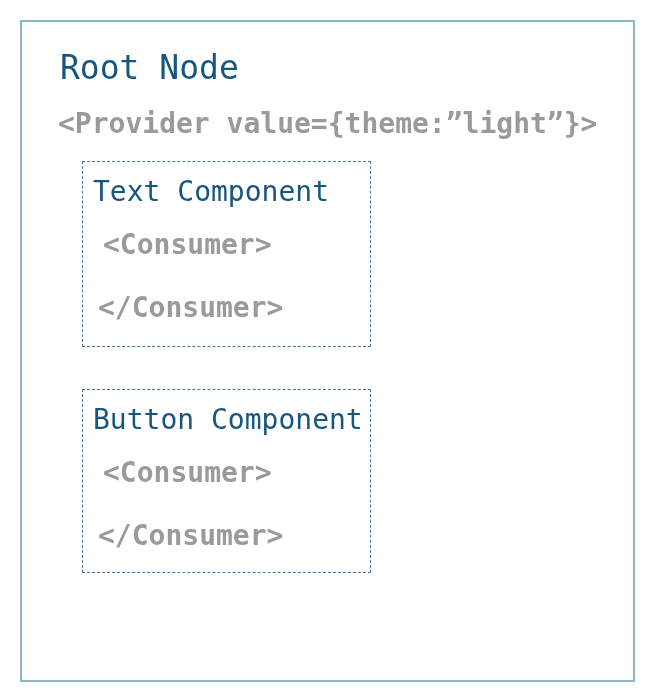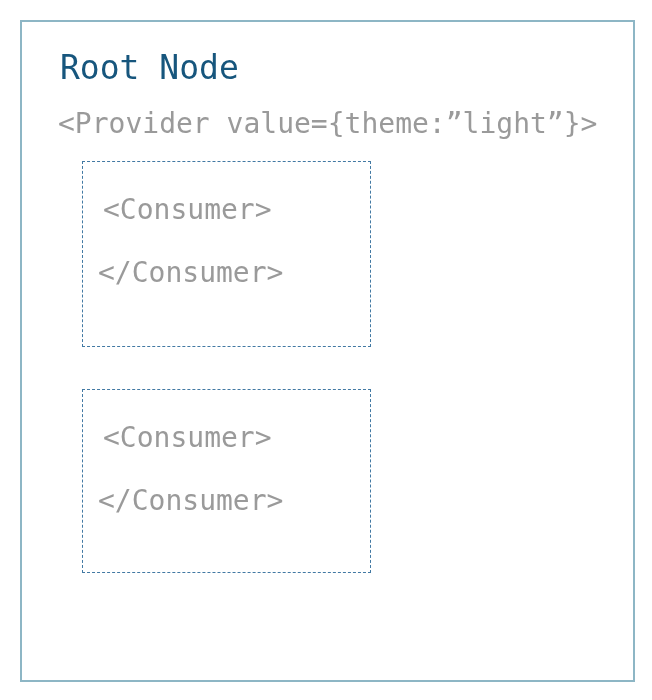--- a/index.html
+++ b/index.html
@@ -33,20 +33,21 @@
     font-size: 33px;
     line-height: 1.2;
     color: var(--heading-text);
     white-space: pre;
   }
   .code {
     font-size: 28px;
     line-height: 1.25;
     color: var(--code-text);
     white-space: pre;
+    font-weight: bold;
   }
   .provider-open { margin: 18px 0 0 36px; }
   .component {
     box-sizing: border-box;
     width: 289px; height: 186px;
     margin: 20px 0 0 60px;
     border: 1px dashed var(--component-border);
     padding: 12px 0 0 10px;
     background: var(--page-bg);
   }
@@ -65,24 +66,26 @@
 <body>
 
 <div class="canvas">
   <div class="root-node">
 
     <div class="title">Root Node</div>
 
     <div class="code provider-open">&lt;Provider value={theme:”light”}&gt;</div>
 
     <div class="component">
+      <div class="comp-title">Text Component</div>
       <div class="code consumer-open">&lt;Consumer&gt;</div>
       <div class="code consumer-close">&lt;/Consumer&gt;</div>
     </div>
 
     <div class="component component-2">
+      <div class="comp-title">Button Component</div>
       <div class="code consumer-open">&lt;Consumer&gt;</div>
       <div class="code consumer-close">&lt;/Consumer&gt;</div>
     </div>
 
 
   </div>
 </div>
 
 </body></html>

